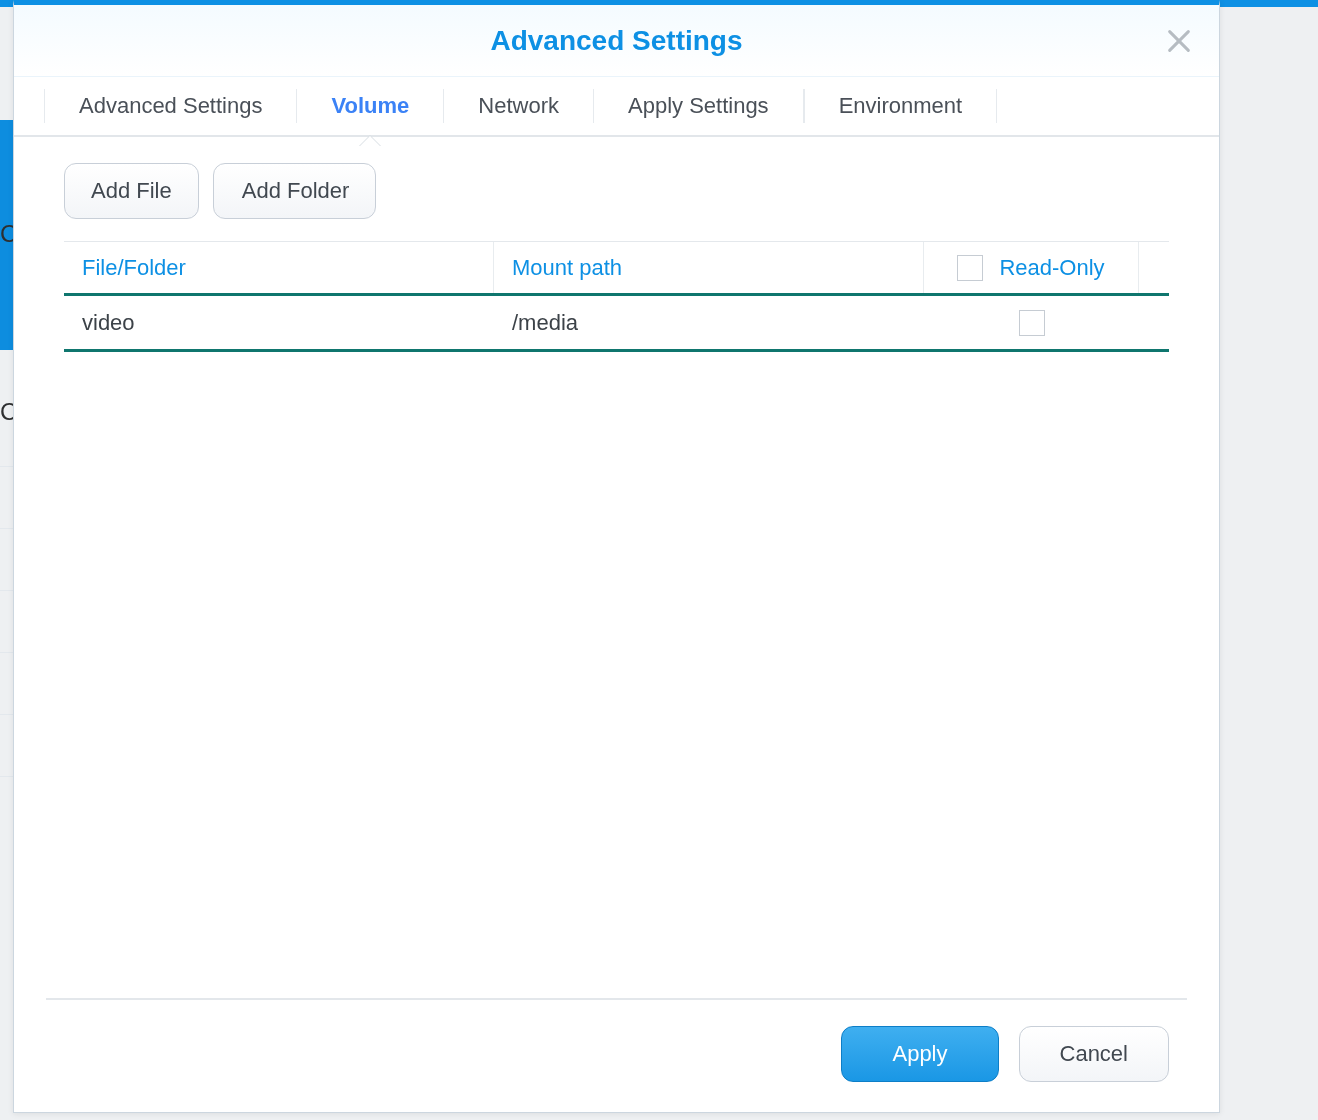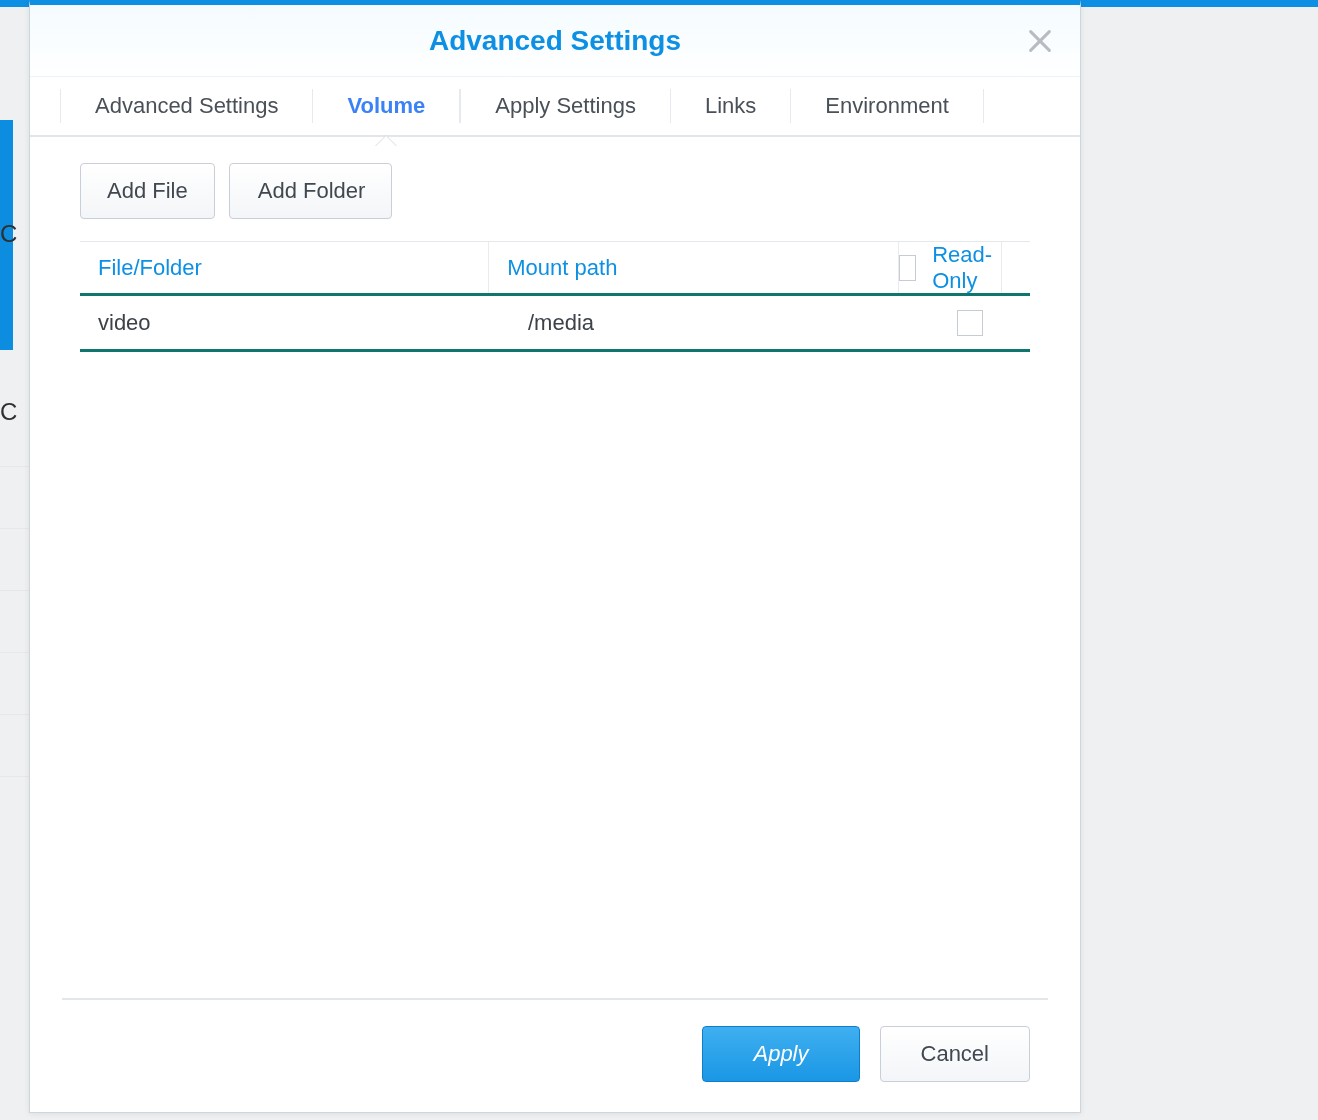--- a/index.html
+++ b/index.html
@@ -13,23 +13,23 @@
 
   
   .bg-topbar { position:absolute; left:0; top:0; width:100%; height:7px; background:#0d90e4; }
   .bg-bluepanel { position:absolute; left:0; top:120px; width:13px; height:230px; background:#0d8ddf; }
   .bg-c { position:absolute; left:0; top:220px; color:#2e2f30; font-size:24px; }
   .bg-c2 { position:absolute; left:0; top:398px; color:#2e2f30; font-size:24px; }
   .bg-gridline { position:absolute; left:0; width:82px; height:0; border-top:1px solid #e3e8ed; }
 
   .modal {
     position: absolute;
-    left: 29px;
+    left: 13px;
     top: 0;
-    width: 1052px;
+    width: 1207px;
     height: 1113px;
     background: #ffffff;
     border: 1px solid #ccd6df;
     border-top: 5px solid #0d90e4;
     box-shadow: 0 1px 6px rgba(0,0,0,0.08);
   }
 
   .modal-header {
     height: 72px;
     background: linear-gradient(#f4fbff, #ffffff);
@@ -87,21 +87,21 @@
 
   .toolbar {
     display: flex;
     align-items: center;
     padding: 26px 50px 22px 50px;
   }
   .btn {
     height: 56px;
     padding: 0 26px;
     font-size: 22px;
-    border-radius: 4px;
+    border-radius: 12px;
     cursor: pointer;
     display: inline-flex;
     align-items: center;
     justify-content: center;
     user-select: none;
   }
   .btn-default {
     background: linear-gradient(#ffffff,#f3f5f8);
     border: 1px solid #c8cfd8;
     color: #414850;
@@ -112,21 +112,20 @@
     background: linear-gradient(#ff8a83,#f86a62);
     border: 1px solid #e64c44;
     color: #ffffff;
     padding: 0 40px;
   }
   .btn-primary {
     background: linear-gradient(#3faff0,#1a97e5);
     border: 1px solid #0d7ec7;
     color: #ffffff;
     padding: 0 50px;
-    font-style: italic;
   }
 
   .grid {
     margin: 0 50px;
     border-top: 1px solid #e4e8ec;
   }
   .grid-head, .grid-row {
     display: flex;
     align-items: center;
     height: 54px;
@@ -191,28 +190,28 @@
   <div class="tabs">
     <div class="tab-sep"></div>
     <div class="tab">
       <span>Advanced Settings</span>
     </div>
     <div class="tab-sep"></div>
     <div class="tab active">
       <span>Volume</span>
     </div>
     <div class="tab-sep"></div>
+    <div class="tab">
+      <span>Network</span>
+    </div>
     <div class="tab-sep"></div>
     <div class="tab">
       <span>Apply Settings</span>
     </div>
     <div class="tab-sep"></div>
-    <div class="tab">
-      <span>Links</span>
-    </div>
     <div class="tab-sep"></div>
     <div class="tab">
       <span>Environment</span>
     </div>
     <div class="tab-sep"></div>
   </div>
 
   <div class="toolbar">
     <div class="btn btn-default">
       <span>Add File</span>

